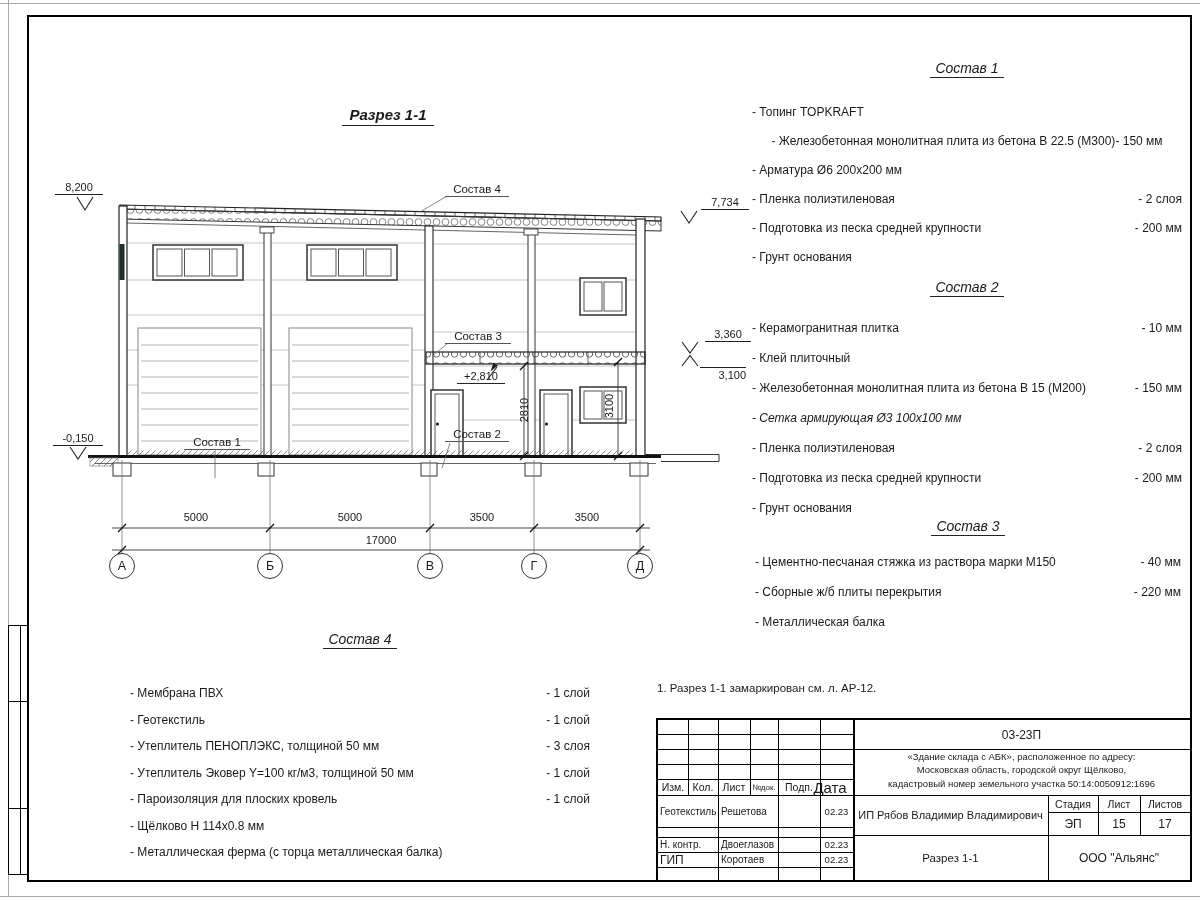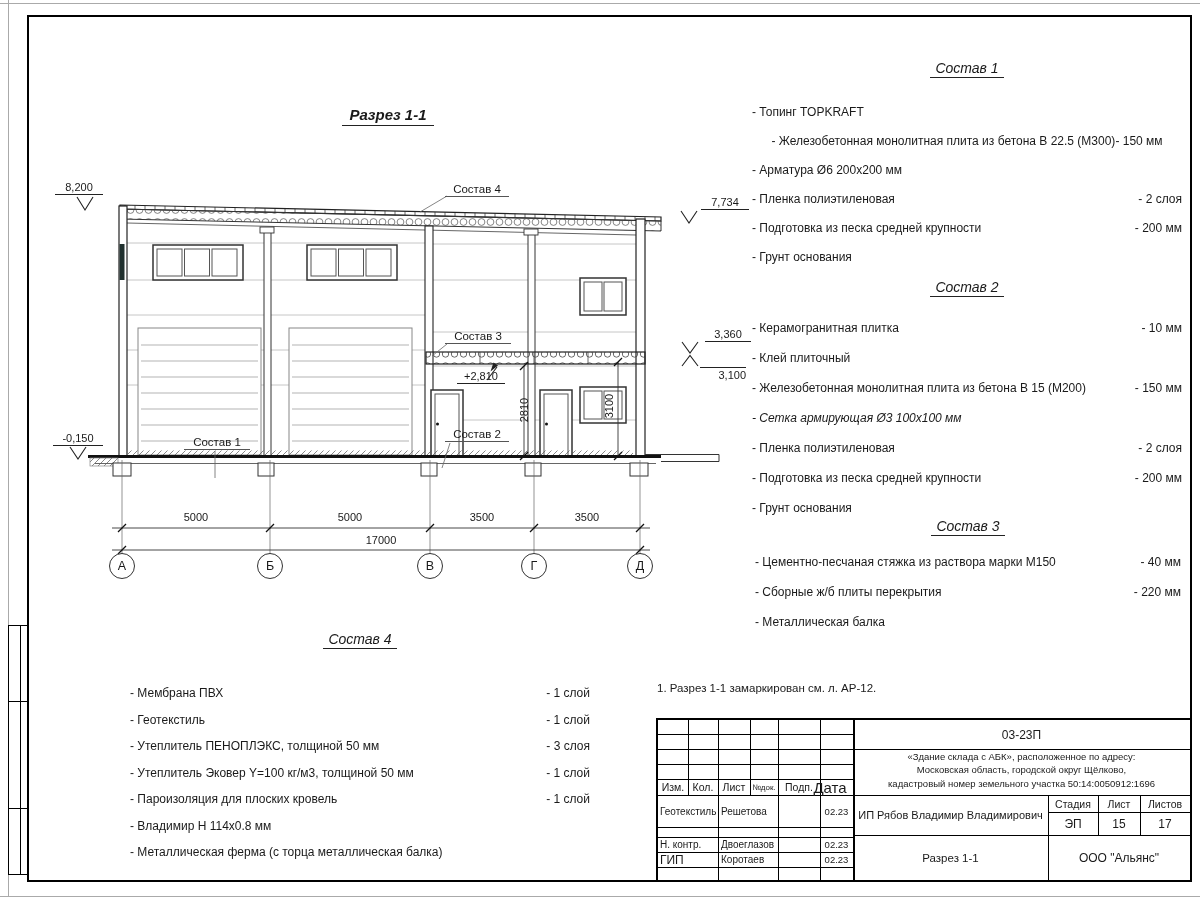--- a/index.html
+++ b/index.html
@@ -354,21 +354,21 @@
         </div>
         <div class="crow" style="height: 26.5px;">
           <span class="cname">- Утеплитель Эковер Y=100 кг/м3, толщиной 50 мм</span>
           <span class="cval">- 1 слой</span>
         </div>
         <div class="crow" style="height: 26.5px;">
           <span class="cname">- Пароизоляция для плоских кровель</span>
           <span class="cval">- 1 слой</span>
         </div>
         <div class="crow" style="height: 26.5px;">
-          <span class="cname">- Владимир Н 114х0.8 мм</span>
+          <span class="cname">- Щёлково Н 114х0.8 мм</span>
           <span class="cval"></span>
         </div>
         <div class="crow" style="height: 26.5px;">
           <span class="cname">- Металлическая ферма (с торца металлическая балка)</span>
           <span class="cval"></span>
         </div>
       </div>
   </div>
 
   <div class="tb">

